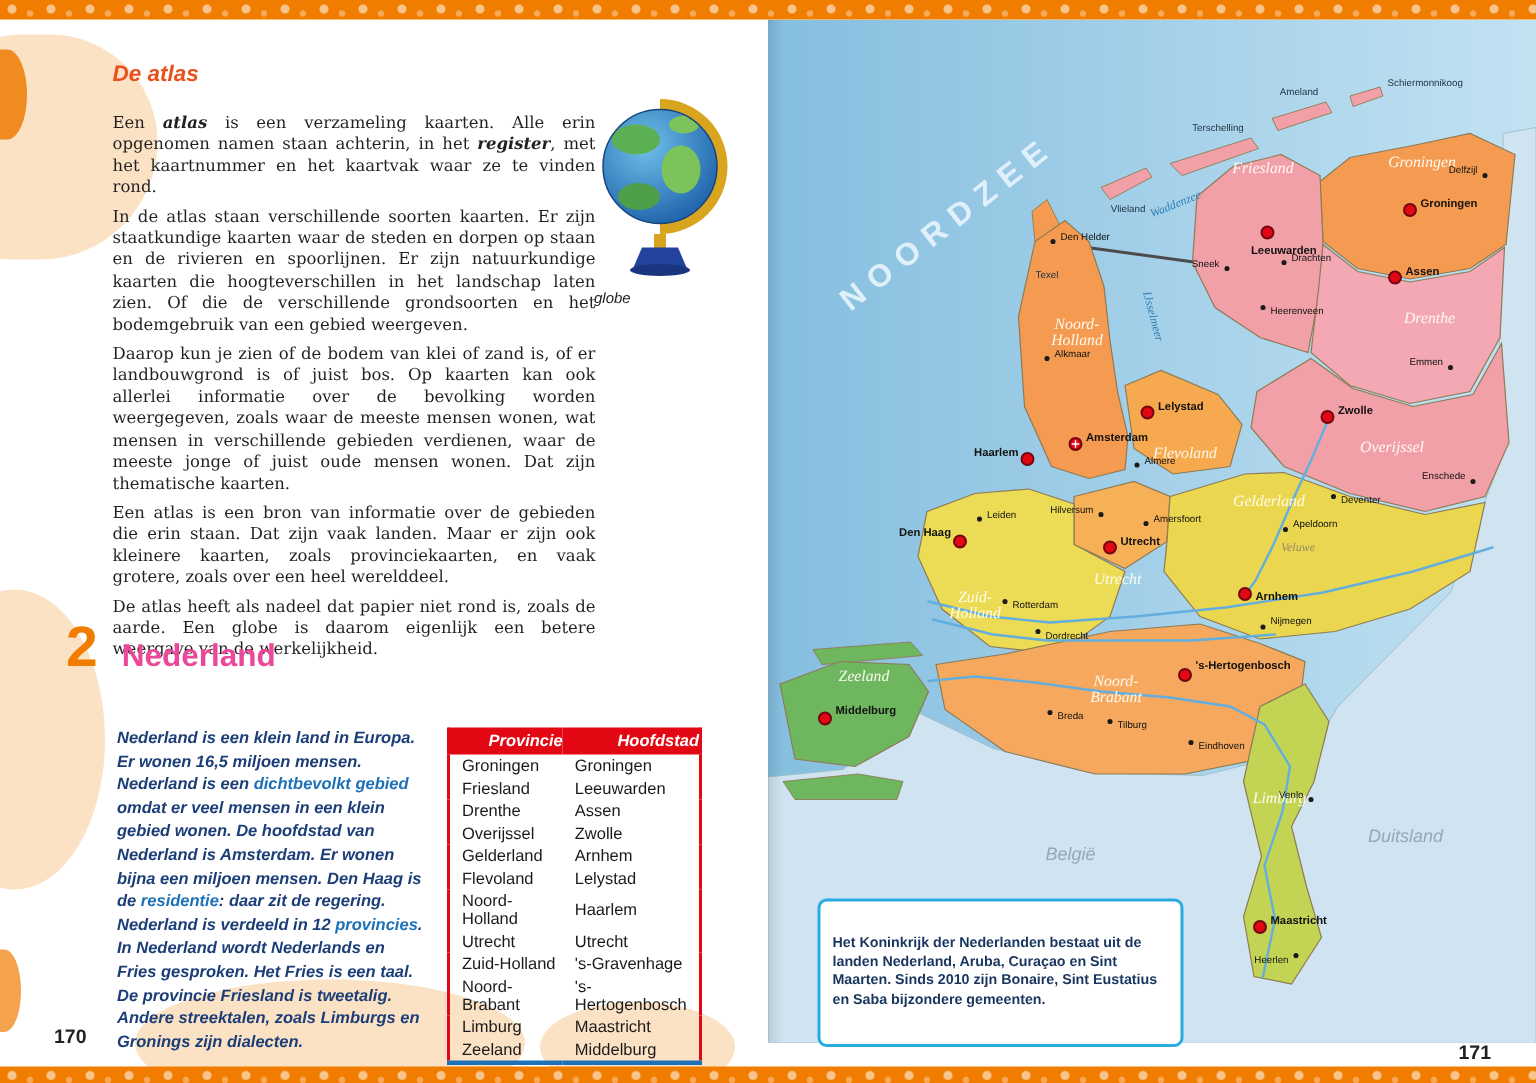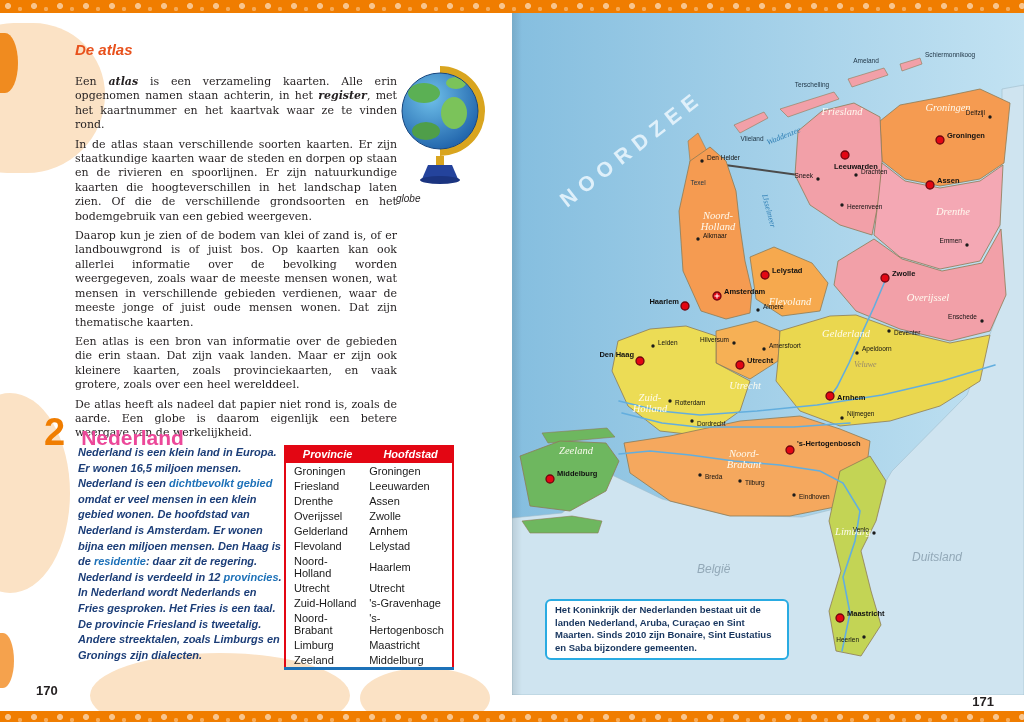--- a/index.html
+++ b/index.html
@@ -22,37 +22,37 @@
   .paras{position:absolute;left:75px;top:62px;width:322px;font-family:"DejaVu Serif",serif;
          font-size:11px;line-height:1.31;text-align:justify;}
   .paras p{margin:0 0 5px 0;}
   .b{font-weight:bold;font-style:italic;}
   .hl{color:#1d71b8;font-weight:bold;}
   .globe-wrap{position:absolute;left:396px;top:48px;width:100px;text-align:left;}
   .globe-caption{display:block;margin-top:2px;font-style:italic;font-size:10px;color:#231f20;}
   .section-head{position:absolute;left:44px;top:398px;display:flex;align-items:baseline;}
   .sec-num{font-size:38px;font-weight:bold;color:#f07d00;}
   .sec-title{font-size:21px;font-weight:bold;color:#ec4899;margin-left:16px;text-align:center;}
-  .two-col{position:absolute;left:78px;top:432px;width:392px;display:flex;}
+  .two-col{position:absolute;left:78px;top:472px;width:392px;display:flex;gap:14px;}
   .intro{width:206px;font-size:11px;font-weight:bold;font-style:italic;color:#1c3e78;line-height:1.42;}
   .prov-table{width:170px;border-collapse:collapse;font-size:11px;align-self:flex-start;
               border-left:2px solid #e30613;border-right:2px solid #e30613;border-bottom:3px solid #1d71b8;}
-  .prov-table th{background:#e30613;color:#fff;font-style:italic;font-weight:bold;text-align:center;
+  .prov-table th{background:#e30613;color:#fff;font-style:italic;font-weight:bold;text-align:right;
                  padding:3px 0 3px 8px;font-size:11px;}
   .prov-table td{padding:1.5px 0 1.5px 8px;color:#1a1a1a;}
   .pageno{position:absolute;z-index:45;font-weight:bold;font-size:13px;color:#231f20;}
   .pageno.left{left:36px;bottom:13px;}
   .pageno.right{right:30px;bottom:13px;}
   
   .page-right{position:absolute;left:512px;top:13px;width:512px;height:682px;z-index:2;}
   #map-svg{position:absolute;left:0;top:0;width:512px;height:682px;display:block;}
   .fold{position:absolute;left:512px;top:13px;width:10px;height:682px;z-index:3;
         background:linear-gradient(90deg,rgba(0,0,0,.10),rgba(0,0,0,0));pointer-events:none;}
   .map-caption{position:absolute;left:33px;top:586px;width:224px;background:#fff;
-               border:2px solid #29abe2;border-radius:6px;padding:3px 8px;z-index:5;
+               border:2px solid #29abe2;border-radius:6px;padding:22px 8px;z-index:5;
                font-size:9.5px;font-weight:bold;color:#17355e;line-height:1.34;}
   
   .prov-label{font:italic 10.5px "Liberation Serif",serif;fill:#fffdf2;opacity:.96;}
   .sea-label{font:600 21px "Liberation Sans",sans-serif;fill:#e4f3fc;letter-spacing:7px;opacity:.95;}
   .water-label{font:italic 8px "Liberation Serif",serif;fill:#2f7fb5;}
   .terrain-label{font:italic 8px "Liberation Serif",serif;fill:#98896a;}
   .neighbor-label{font:italic 12px "Liberation Sans",sans-serif;fill:#93a9b8;}
   .island-label{font:6.5px "Liberation Sans",sans-serif;fill:#1d3242;}
   .city-label{font:6.5px "Liberation Sans",sans-serif;fill:#111;}
   .city-label.cap{font-weight:bold;font-size:7.5px;}

